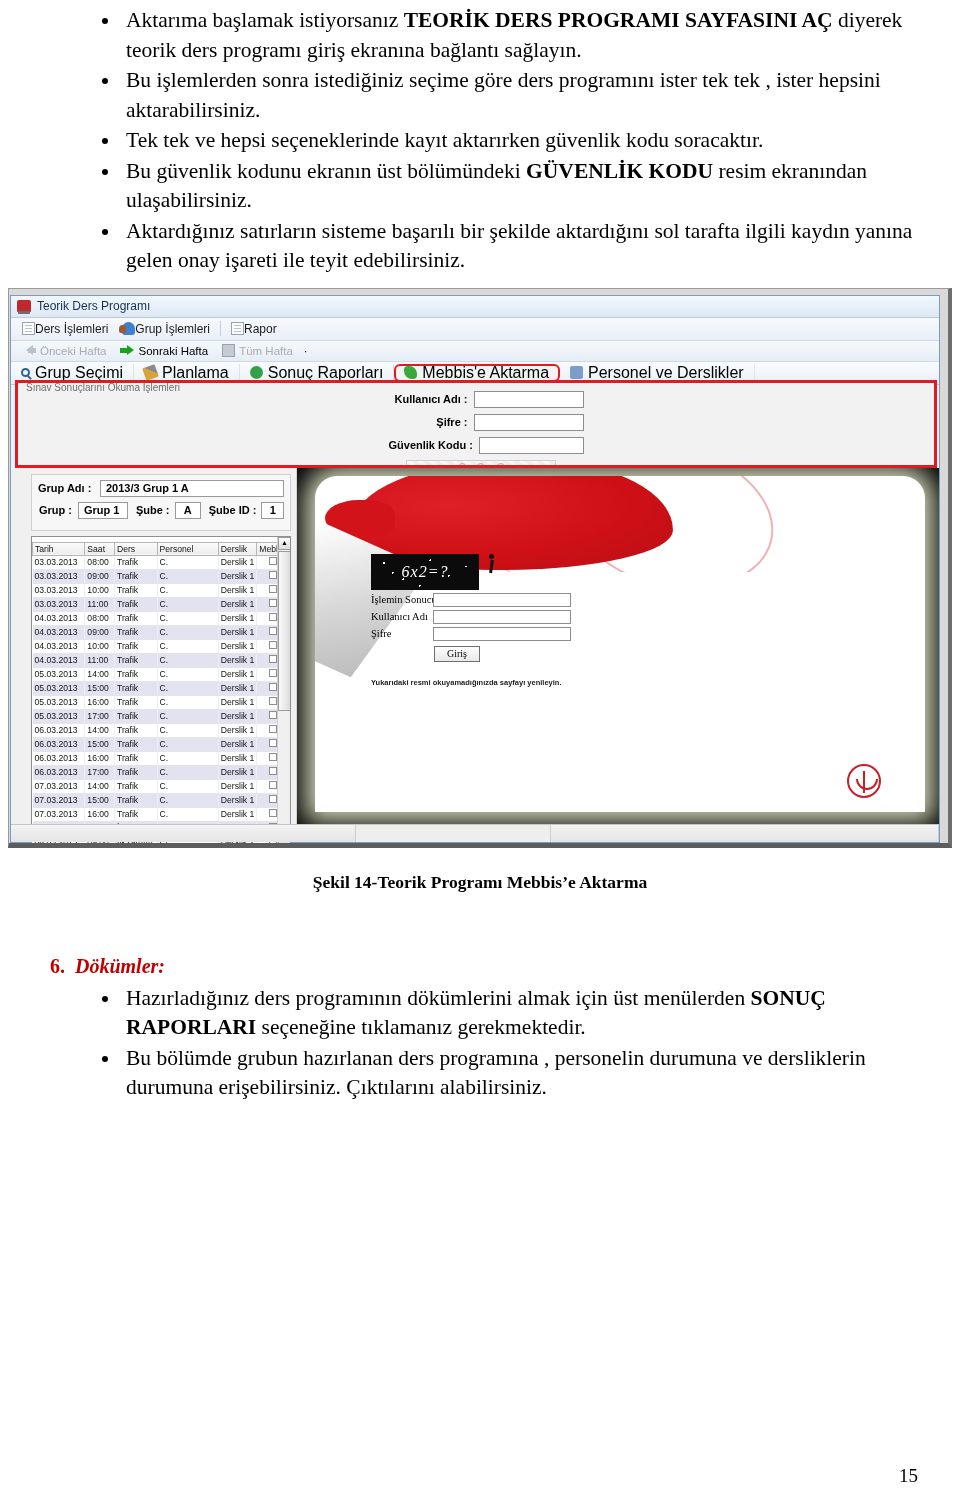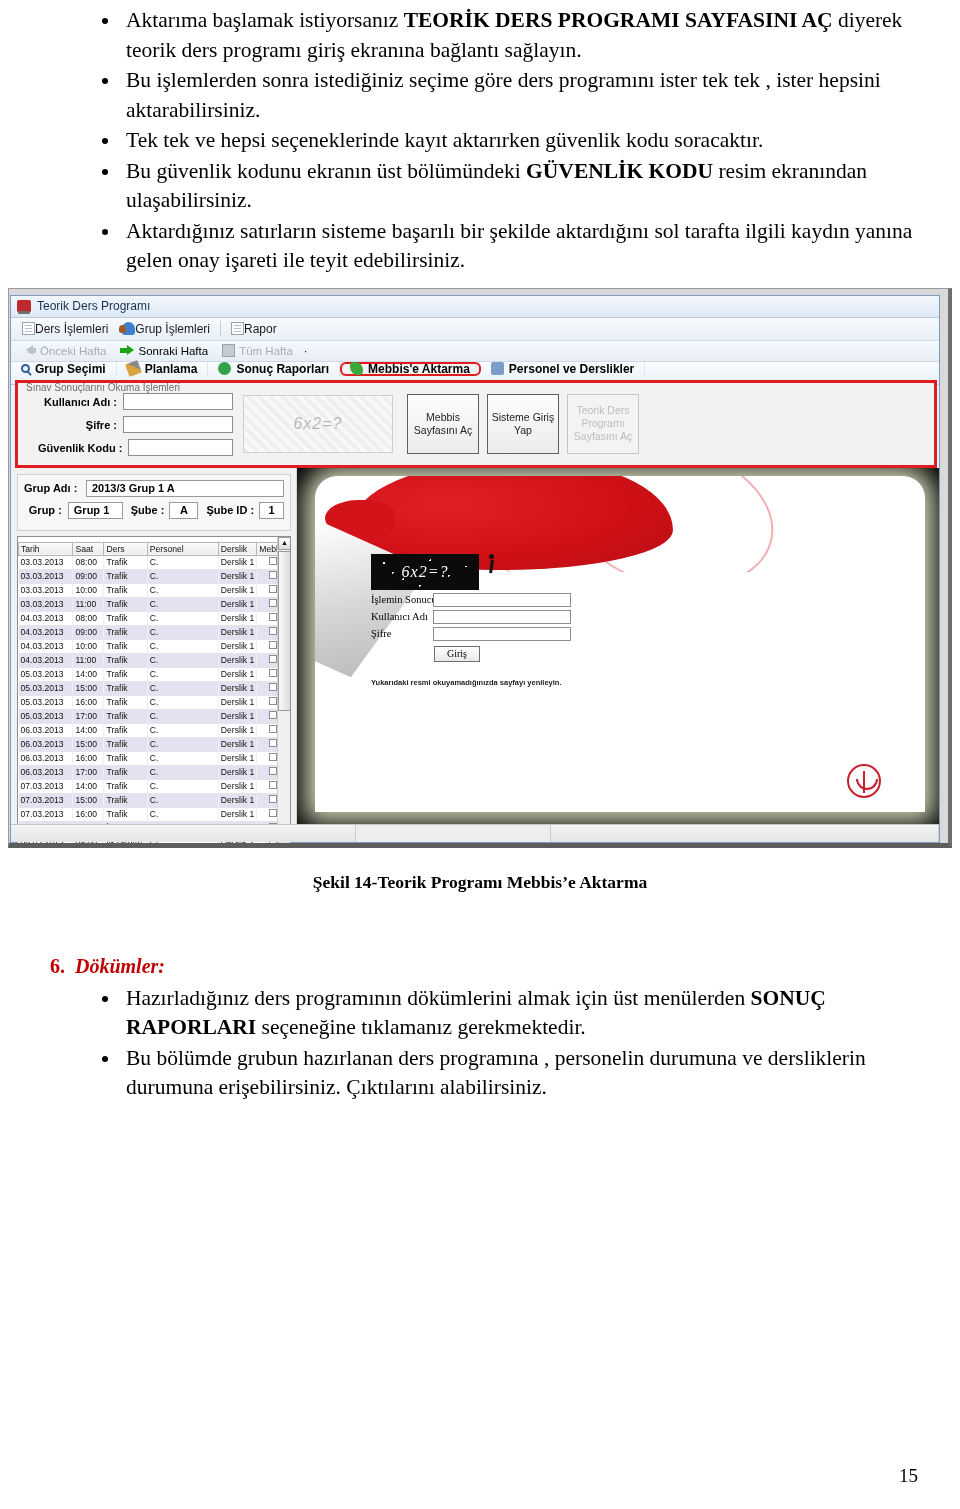--- a/index.html
+++ b/index.html
@@ -122,26 +122,25 @@
     font-size: 11.5px;
     background: linear-gradient(to bottom,#f5f9fc,#e6edf5);
     border-bottom: 1px solid #cdd9e5;
   }
   .tb-item { display:flex; align-items:center; gap:4px; padding: 1px 7px; white-space:nowrap;}
   .tb-item.disabled { color:#a7adb4; }
 
   .tabstrip {
     height: 23px;
     display: flex;
-    align-items: flex-start;
+    align-items: center;
     font-family: "Liberation Sans", sans-serif;
-    font-size: 12px;
+    font-size: 16px;
     background: linear-gradient(to bottom,#fafcfe,#e9f0f7);
     border-bottom: 1px solid #b9c7d6;
-    font-weight: bold;
   }
   .tab {
     display:flex; align-items:center; gap:5px;
     padding: 0 10px;
     white-space: nowrap;
     border-right: 1px solid #dbe3ec;
   }
   .tab.active {
     background: #f3f3f3;
     outline: 2px solid #e11b22;
@@ -182,20 +181,21 @@
   .group-panel {
     position:absolute;
     left: 6px; top: 86px;
     width: 918px; height: 84px;
     background: #f2f2f2;
     border: 1px solid #cfcfcf;
     display: flex;
     align-items: center;
     font-family: "Liberation Sans", sans-serif;
     font-size: 11px;
+    flex-direction: column;
   }
   .grp-legend {
     position:absolute; left:8px; top:-1px;
     font-size:10px; color:#6e6e6e;
   }
 
   .login-fields { width: 215px; padding-left: 20px; padding-top:8px; }
   .lf-row { display:flex; align-items:center; justify-content:flex-end; margin-bottom:6px; }
   .lf-row label { font-weight:bold; font-size:11px; margin-right:6px; white-space:nowrap;}
   .lf-row .inp { width:110px; height:17px; background:#fff; border:1px solid #8d8d8d; }
@@ -242,21 +242,21 @@
     font-size:10.5px;
     display:flex;align-items:center;justify-content:center;
   }
 
   
   .body-split { position:absolute; left:0; top:172px; right:0; bottom:0; display:flex; }
   .left-pane {
     width: 286px;
     background:#f0f0f0;
     border-right: 1px solid #d2d2d2;
-    padding: 6px 5px 0 6px;
+    padding: 6px 5px 0 20px;
   }
   .grp-head { background:#f7f7f7; border:1px solid #cfcfcf; padding:5px 6px 6px 6px; font-family:"Liberation Sans",sans-serif;}
   .gh-row { display:flex; align-items:center; margin-bottom:5px; font-size:11px;}
   .gh-row .lbl { font-weight:bold; white-space:nowrap; }
   .gh-row .val {
     background:#fff;border:1px solid #9a9a9a;height:17px;
     display:flex;align-items:center;padding-left:5px;font-weight:bold;font-size:11px;text-align:center;
   }
 
   table.grid {

